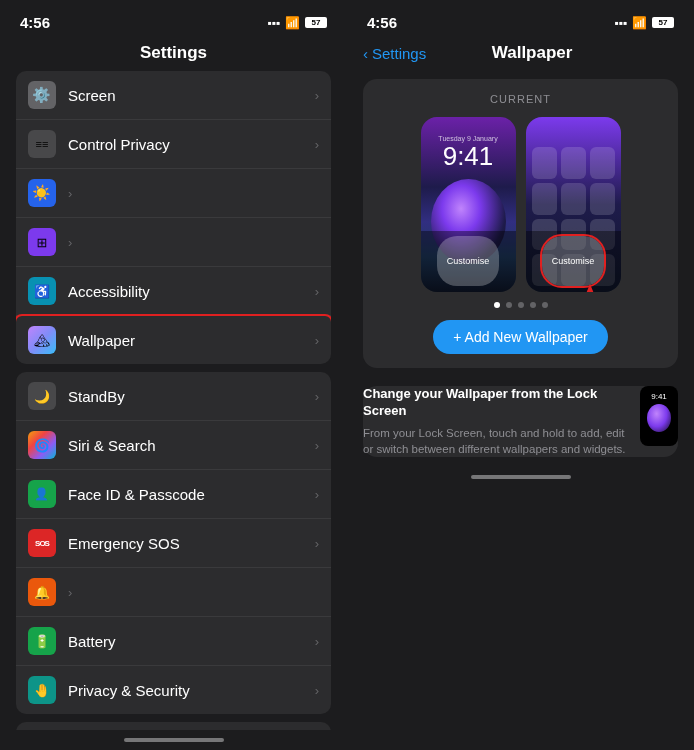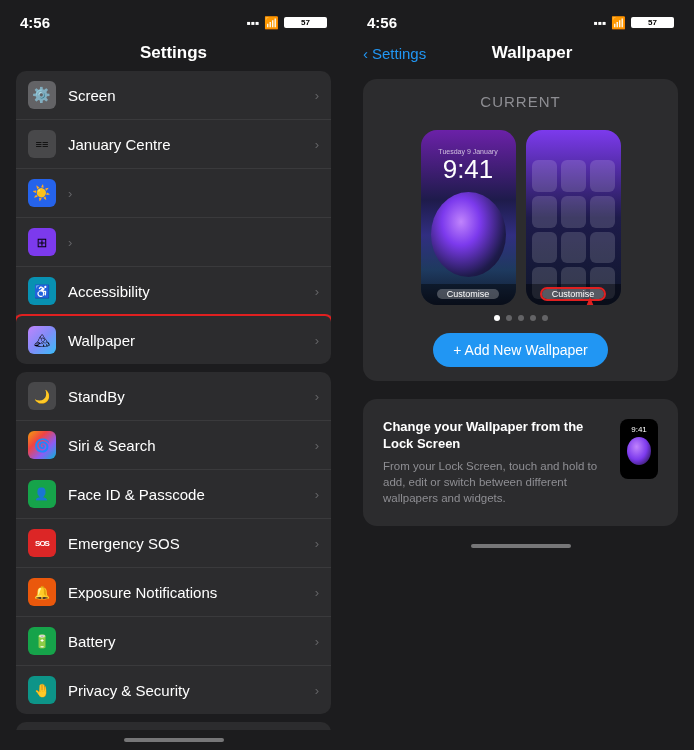--- a/index.html
+++ b/index.html
@@ -31,21 +31,21 @@
       font-weight: 600;
     }
     .status-bar-right {
       display: flex;
       align-items: center;
       gap: 5px;
       font-size: 12px;
     }
     .battery-icon {
       background: #fff;
-      width: 43px;
+      width: 22px;
       height: 11px;
       border-radius: 2px;
       display: inline-flex;
       align-items: center;
       padding: 1px;
       font-size: 8px;
       color: #000;
       font-weight: 700;
       justify-content: center;
     }
@@ -168,23 +168,23 @@
       margin: 8px 16px;
       border-radius: 14px;
       padding: 14px;
       display: flex;
       flex-direction: column;
       align-items: center;
     }
 
     .current-label {
       color: #8e8e93;
-      font-size: 15px;
+      font-size: 11px;
       letter-spacing: 1px;
-      margin-bottom: 20px;
+      margin-bottom: 12px;
       text-transform: uppercase;
     }
 
     .wallpaper-screens {
       display: flex;
       gap: 10px;
       margin-bottom: 10px;
     }
 
     .phone-screen {
@@ -249,21 +249,21 @@
       left: 0; right: 0;
       padding: 5px 6px 6px;
       background: rgba(0,0,0,0.4);
       display: flex;
       justify-content: center;
     }
     .customise-btn {
       background: rgba(255,255,255,0.25);
       color: #fff;
       font-size: 9px;
-      padding: 0 10px;
+      padding: 20px 10px;
       border-radius: 20px;
       border: none;
       cursor: pointer;
       text-align: right;
     }
     .customise-btn.highlighted {
       outline: 2.5px solid #e02020;
     }
 
     .dots-row {
@@ -290,21 +290,21 @@
       border-radius: 20px;
       border: none;
       cursor: pointer;
       margin-top: 2px;
     }
 
     .wallpaper-info-card {
       background: #2c2c2e;
       margin: 10px 16px;
       border-radius: 14px;
-      padding: 20px;
+      padding: 0;
       display: flex;
       align-items: flex-start;
       gap: 10px;
     }
 
     .info-text-block {
       flex: 1;
     }
     .info-title {
       color: #fff;
@@ -374,21 +374,21 @@
     <div class="settings-group">
 
       <div class="settings-item">
         <div class="item-icon icon-gray">⚙️</div>
         <span class="item-label">Screen</span>
         <span class="chevron">›</span>
       </div>
 
       <div class="settings-item">
         <div class="item-icon icon-gray2" style="font-size:11px;">≡≡</div>
-        <span class="item-label">January Centre</span>
+        <span class="item-label">Control Privacy</span>
         <span class="chevron">›</span>
       </div>
 
       <div class="settings-item">
         <div class="item-icon icon-blue">☀️</div>
         <span class="chevron">›</span>
       </div>
 
       <div class="settings-item">
         <div class="item-icon icon-purple" style="font-size:13px;">⊞</div>
@@ -430,21 +430,20 @@
       </div>
 
       <div class="settings-item">
         <div class="item-icon icon-red" style="font-size:8px;font-weight:900;color:#fff;letter-spacing:-1px;">SOS</div>
         <span class="item-label">Emergency SOS</span>
         <span class="chevron">›</span>
       </div>
 
       <div class="settings-item">
         <div class="item-icon icon-orange" style="font-size:13px;">🔔</div>
-        <span class="item-label">Exposure Notifications</span>
         <span class="chevron">›</span>
       </div>
 
       <div class="settings-item">
         <div class="item-icon icon-green" style="font-size:13px;">🔋</div>
         <span class="item-label">Battery</span>
         <span class="chevron">›</span>
       </div>
 
       <div class="settings-item">

